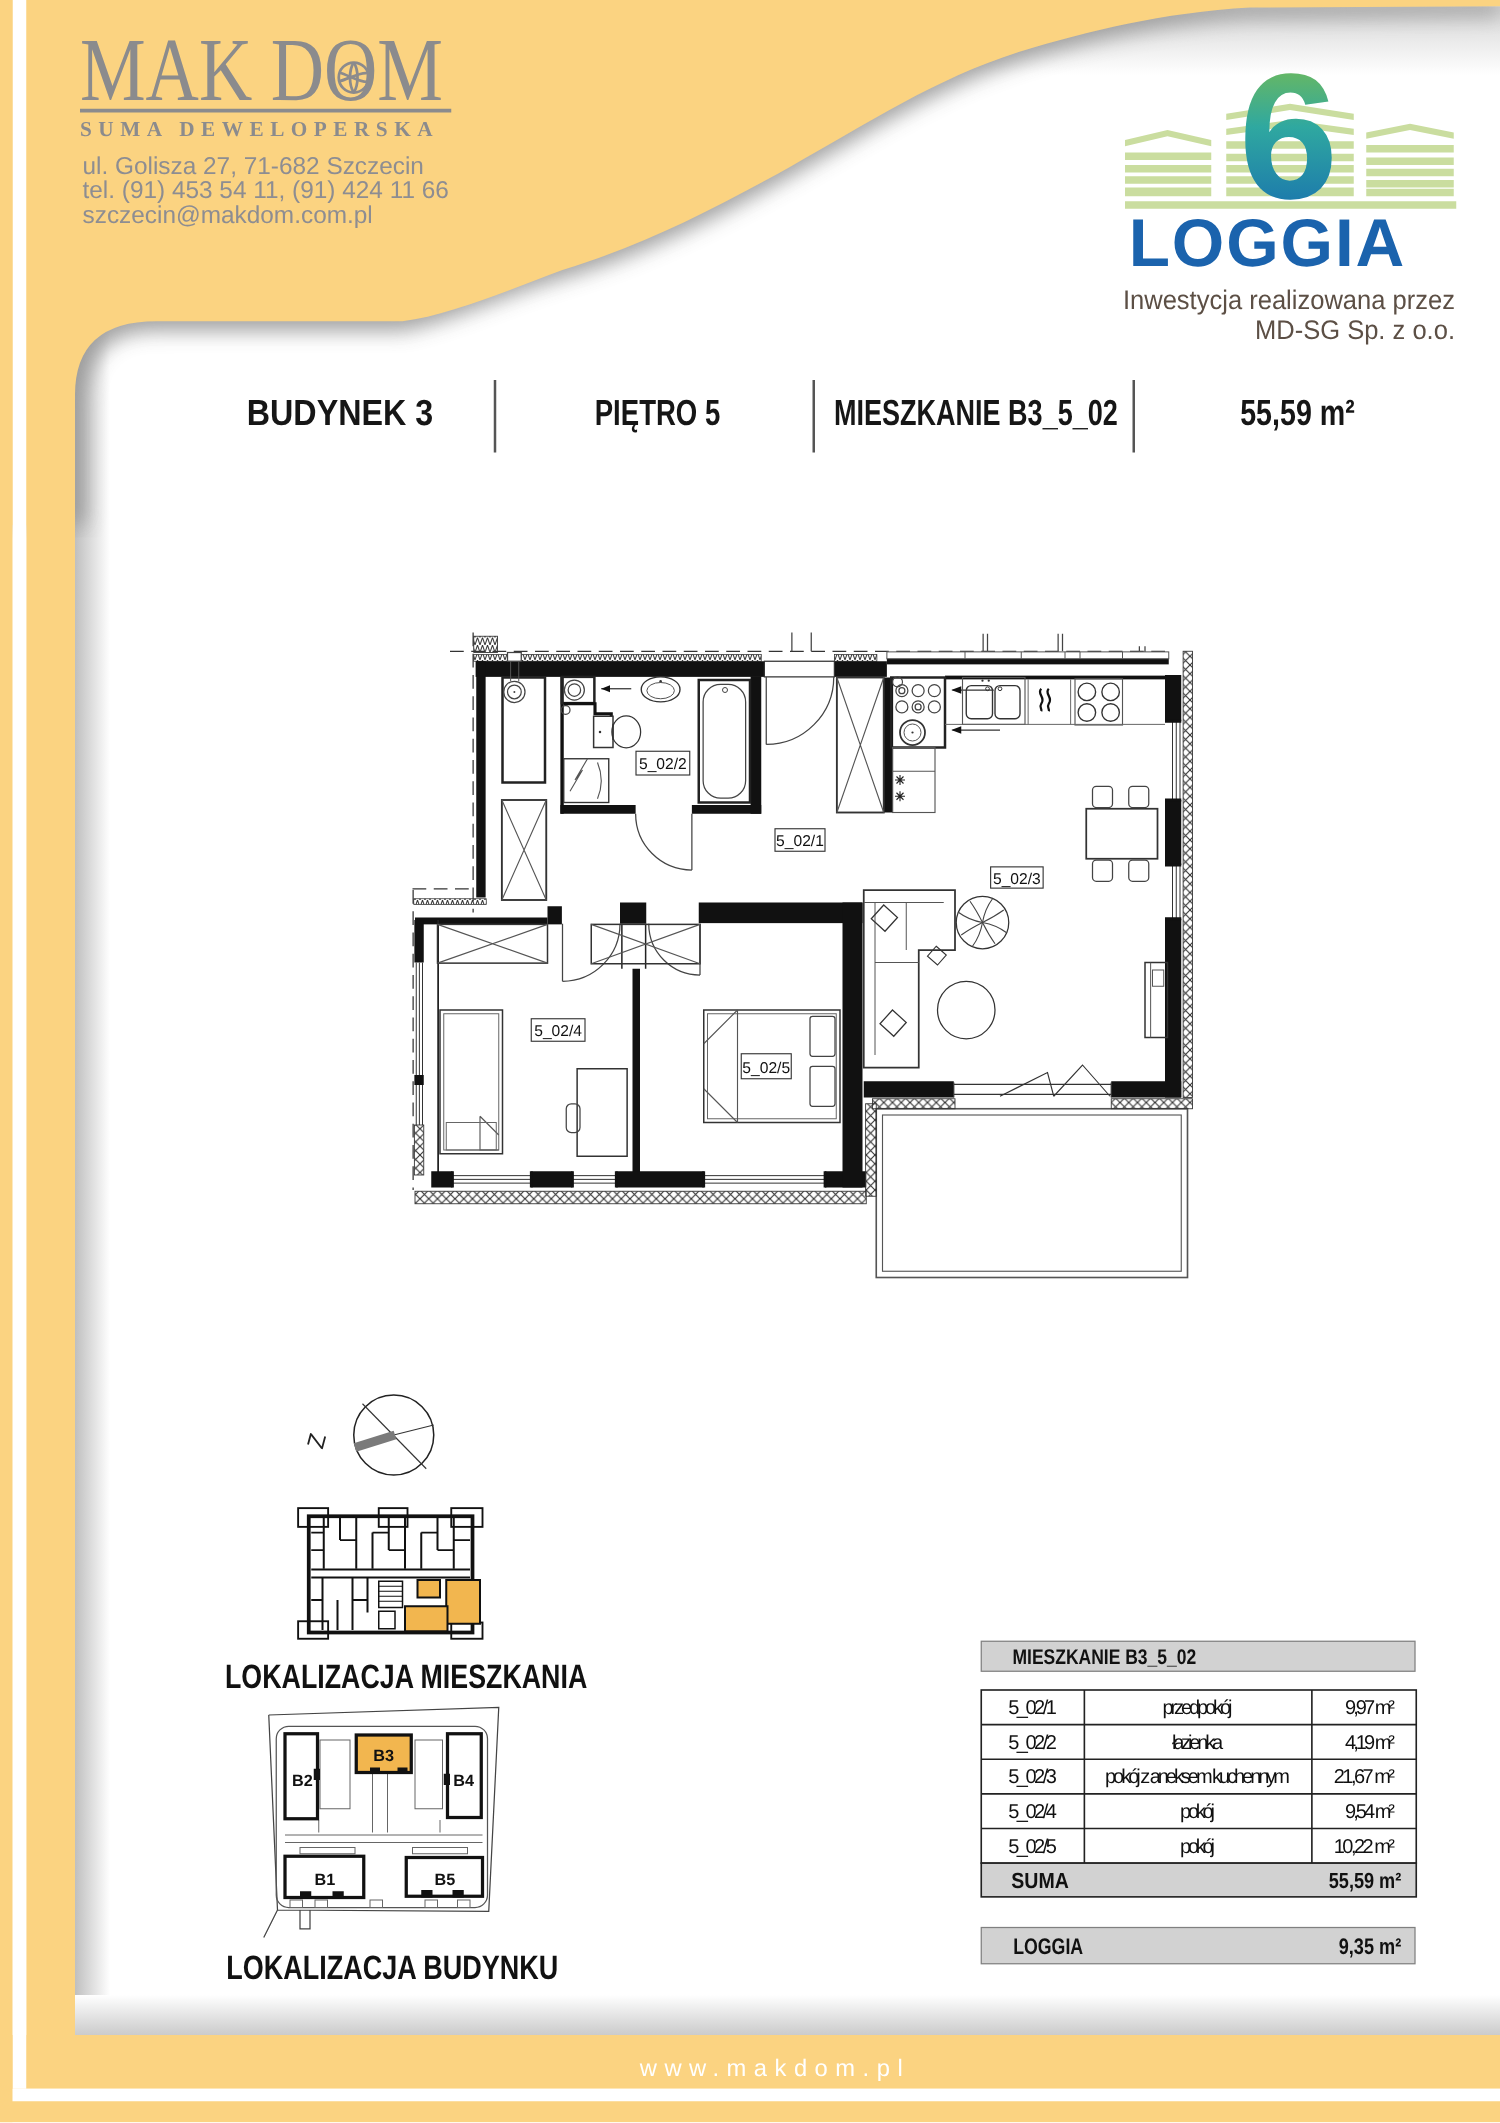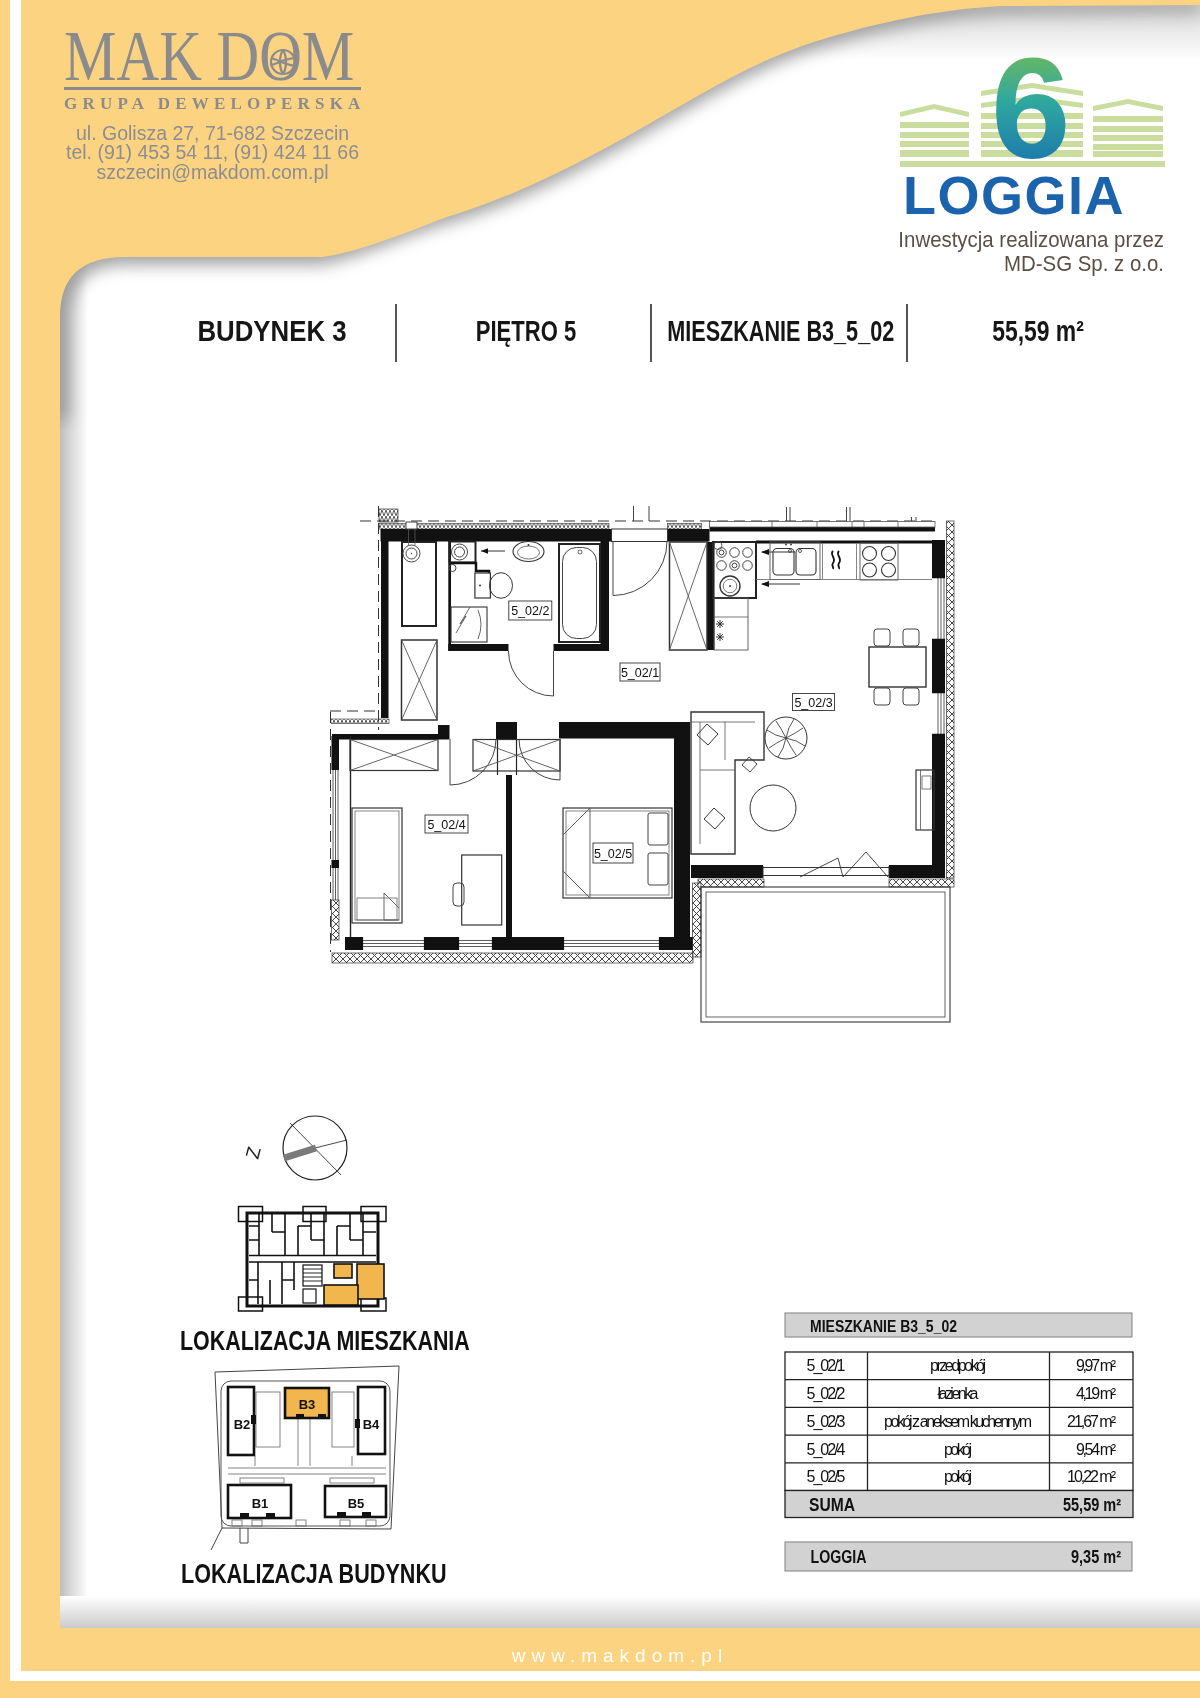--- a/index.html
+++ b/index.html
@@ -35,34 +35,34 @@
 
 <div class="abs" style="left:0px;top:1681px;width:1200px;height:17px;background:#fbd381;"></div>
 
 <div class="abs" style="left:10px;top:0px;width:11px;height:1671px;background:#ffffff;"></div>
 
 <div class="abs" style="left:0px;top:0px;width:10px;height:1698px;background:#fbd381;"></div>
 
 <div class="abs" style="left:64px;top:26px;color:#8b8b8d;font-family:'Liberation Serif',serif;">
   <div style="font-size:72px;line-height:60px;"><span style="display:inline-block;transform:scaleX(0.82);transform-origin:left;">MAK DOM</span></div>
   <div style="border-top:3px solid #8b8b8d;margin-top:1px;width:297px;"></div>
-  <div style="font-size:17px;font-weight:bold;letter-spacing:5.2px;margin-top:4px;">GRUPA DEWELOPERSKA</div>
+  <div style="font-size:17px;font-weight:bold;letter-spacing:5.2px;margin-top:4px;">SUMA DEWELOPERSKA</div>
 </div>
 
 <svg class="abs" style="left:260px;top:38px;" width="48" height="48" viewBox="0 0 48 48" fill="none">
   <g stroke="#8b8b8d" stroke-width="2.2">
     <circle cx="23" cy="24" r="12"></circle>
     <path d="M23,12 C27,18 27,30 23,36"></path>
     <path d="M23,12 C19,18 19,30 23,36"></path>
     <path d="M11.6,27 C18,25.5 28,19.5 33.6,20.5"></path>
     <path d="M12,20.2 C18,22 29,28 34,27.5"></path>
   </g>
 </svg>
 
-<div class="abs" style="left:66px;top:124px;font-size:19.5px;color:#8d8d92;line-height:19.3px;text-align:center;">
+<div class="abs" style="left:66px;top:124px;font-size:19.5px;color:#8d8d92;line-height:19.3px;">
   ul. Golisza 27, 71-682 Szczecin<br>
   tel. (91) 453 54 11, (91) 424 11 66<br>
   szczecin@makdom.com.pl
 </div>
 
 <svg class="abs" style="left:880px;top:40px;" width="300" height="240" viewBox="880 40 300 240">
   <defs>
     <linearGradient id="grad6" x1="0" y1="0" x2="0" y2="1">
       <stop offset="0" stop-color="#86c041"></stop>
       <stop offset="0.45" stop-color="#2fa8a0"></stop>

